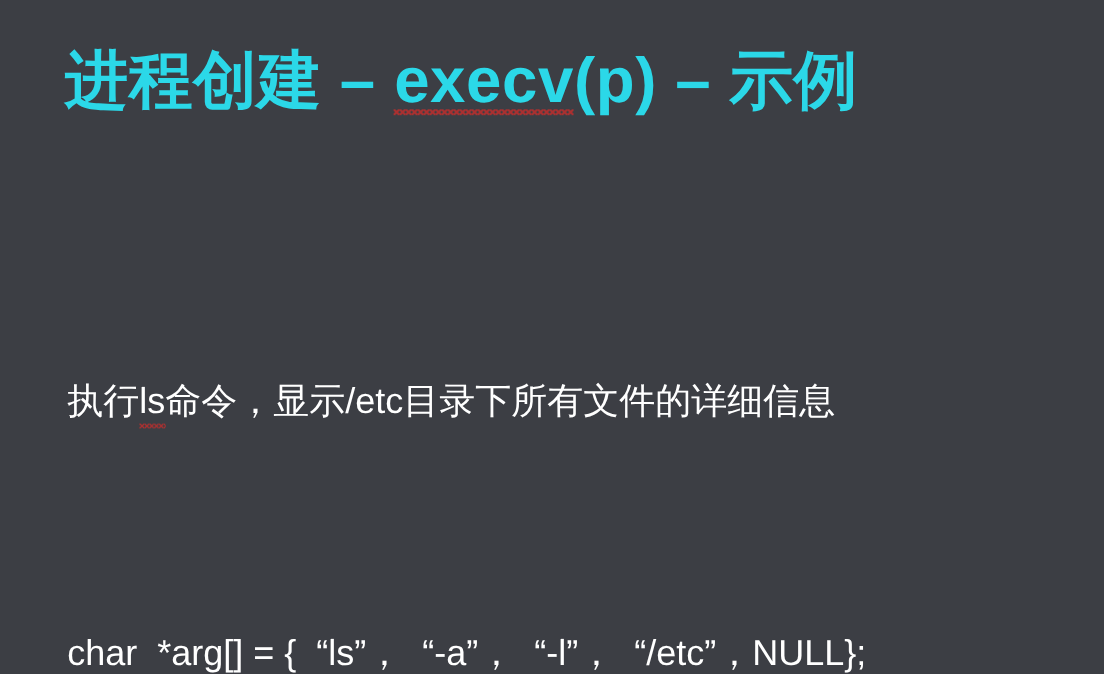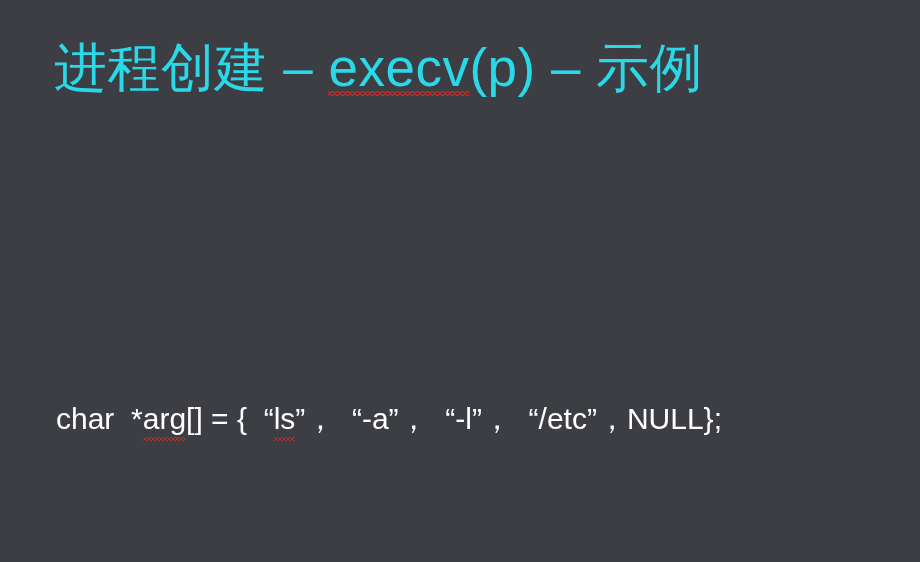--- a/index.html
+++ b/index.html
@@ -24,21 +24,21 @@
   
   .slide-title {
     position: absolute;
     left: 54px;
     top: 36px;
     font-size: 53px;
     line-height: 64px;
     color: #2bd8e8;
     white-space: nowrap;
     letter-spacing: 0.5px;
-    font-weight: 400;
+    font-weight: 700;
   }
   .slide-title .seg { white-space: pre; }
 
   
   .body-block {
     position: absolute;
     left: 56px;
     top: 146px;
     width: 850px;
     color: #ffffff;
@@ -81,20 +81,21 @@
 </head>
 <body>
 
 <div class="slide">
 
   <div class="slide-title"><span class="seg">进程创建 – </span><span class="sp">execv</span><span class="seg">(p) – 示例</span></div>
 
   <div class="body-block">
 
     
+    <div class="code-line"><span>执行</span><span class="sp">ls</span><span>命令，显示/etc目录下所有文件的详细信息</span></div>
 
     
     <div class="code-line"><span>char  *</span><span class="sp">arg</span><span>[] = {  “</span><span class="sp">ls</span><span>”，  “-a”，  “-l”，  “/etc”，NULL};</span></div>
 
     
     
 
     
     
 

